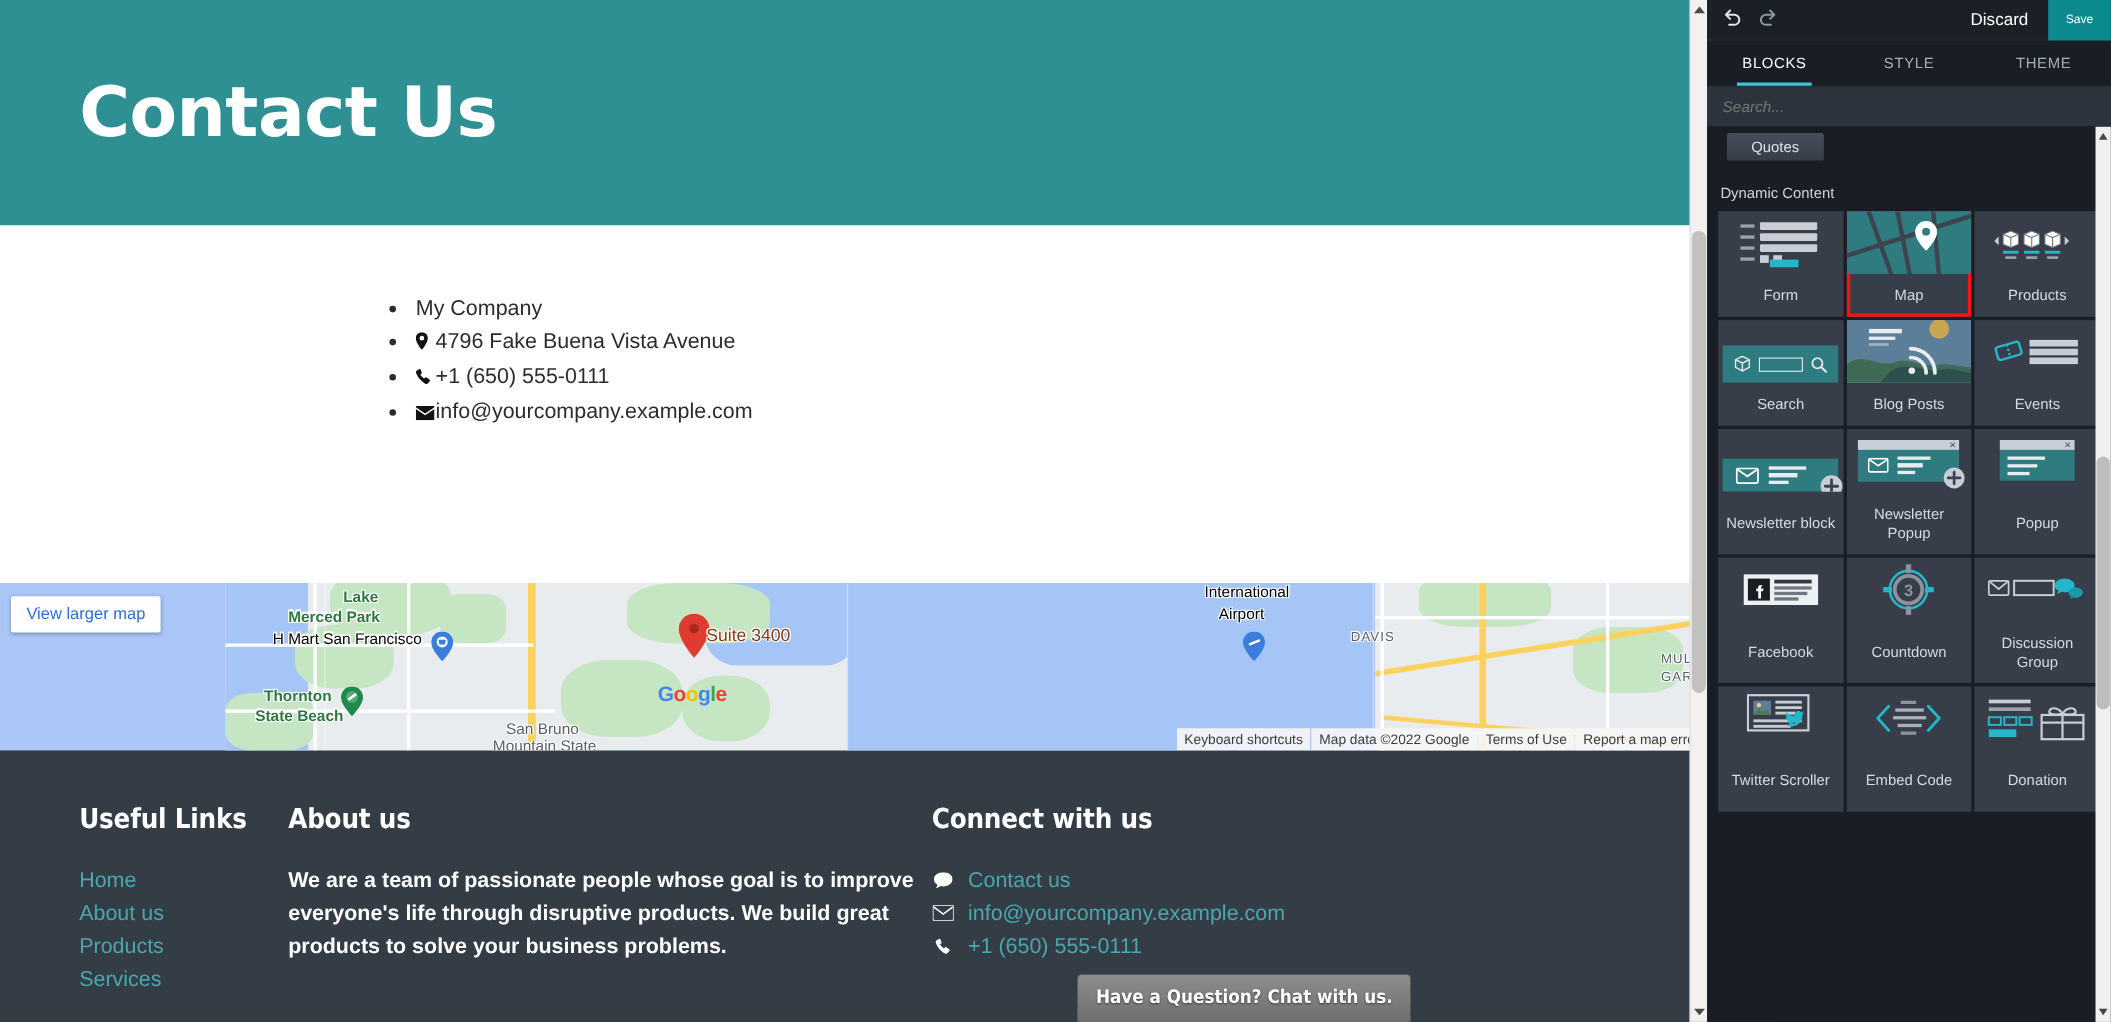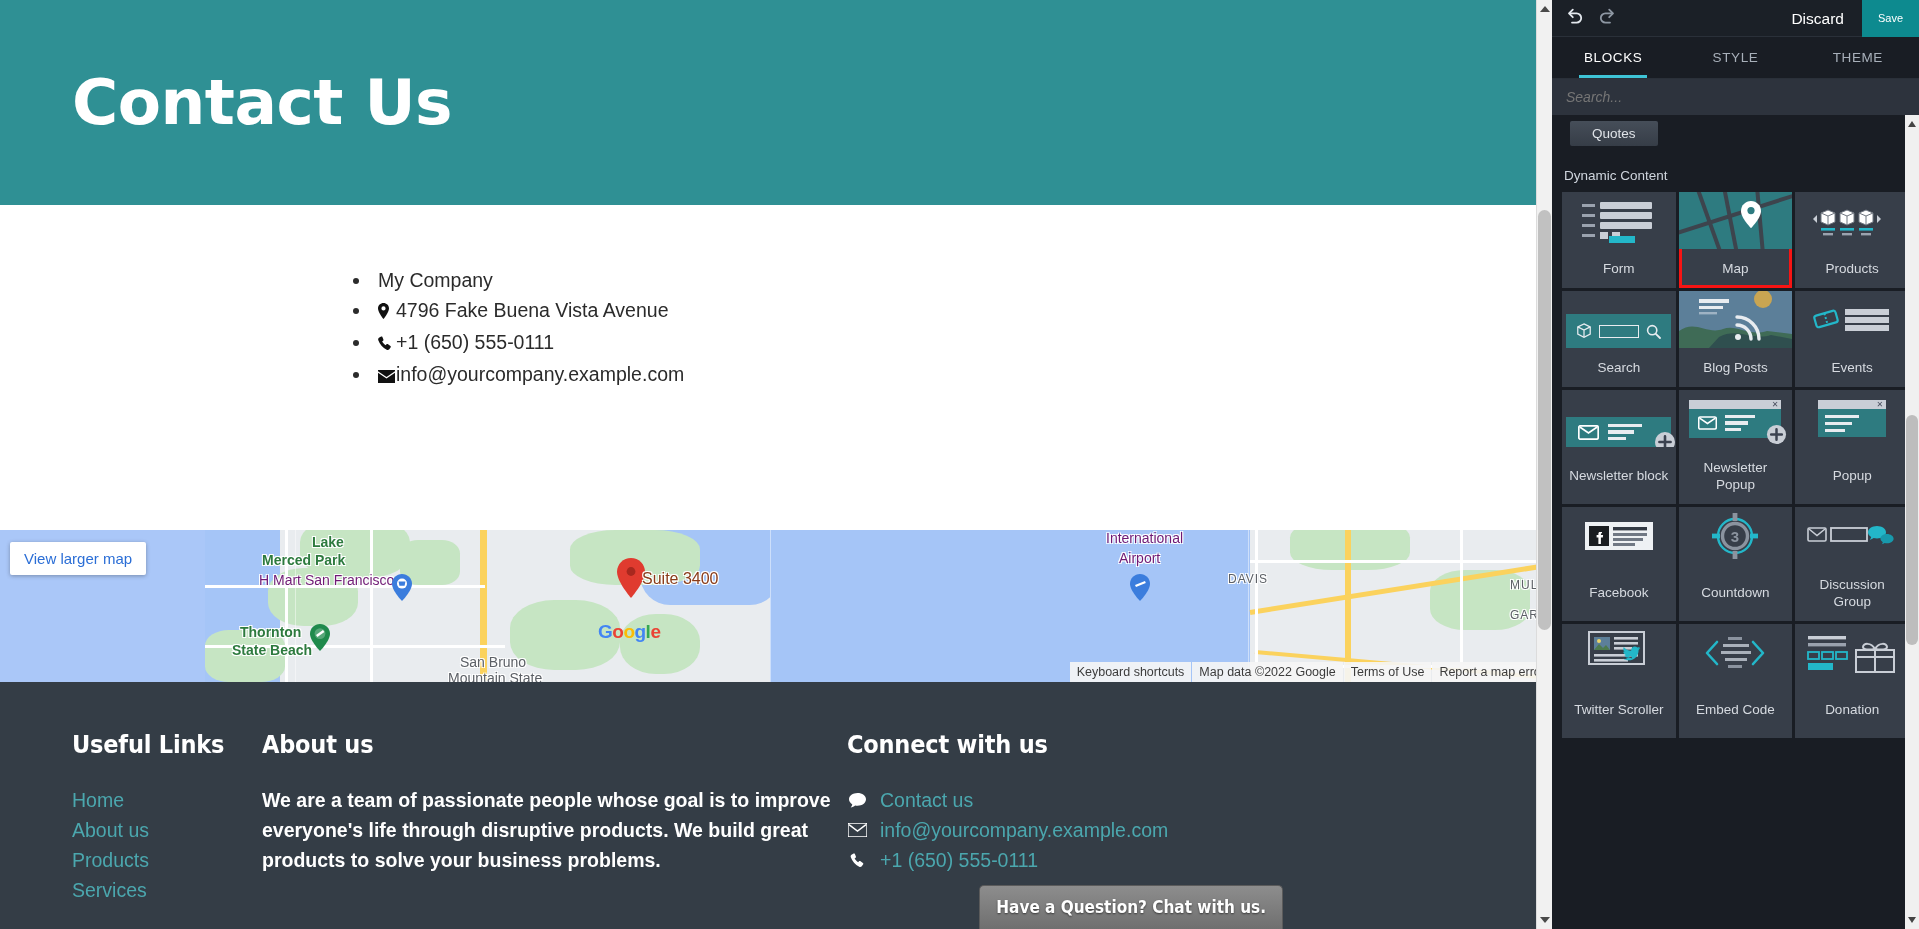--- a/index.html
+++ b/index.html
@@ -65,21 +65,21 @@
     width: 22px; height: 30px;
   }
   .pin-label {
     position:absolute; left: 642px; top: 40px;
     color:#8a3b18; font-size: 16px;
     text-shadow: 1px 1px 0 #fff, -1px -1px 0 #fff, 1px -1px 0 #fff, -1px 1px 0 #fff;
     white-space:nowrap;
   }
   .map-label { position:absolute; white-space:nowrap; font-size:14px; text-shadow: 1px 1px 0 #fff,-1px -1px 0 #fff,1px -1px 0 #fff,-1px 1px 0 #fff; }
   .lbl-green { color:#2d7a3e; font-weight:700; }
-  .lbl-blue  { color:#701a75;margin-left:11px; }
+  .lbl-blue  { color:#000000; }
   .lbl-gray  { color:#5c6066; }
   .map-poi { position:absolute; width:20px; height:27px; }
 
   .google-wm {
     position:absolute; left: 598px; top: 91px;
     font-size: 19px; font-weight: bold;
     font-family: "Liberation Sans", sans-serif;
     letter-spacing: -0.5px;
   }
   .google-wm .b{color:#4285f4}.google-wm .r{color:#ea4335}
@@ -320,21 +320,21 @@
         <span class="map-label lbl-green" style="left:312px;top:4px;">Lake</span>
         <span class="map-label lbl-green" style="left:262px;top:22px;">Merced Park</span>
         <span class="map-label lbl-blue" style="left:248px;top:42px;">H Mart San Francisco</span>
         <span class="map-label lbl-green" style="left:240px;top:94px;">Thornton</span>
         <span class="map-label lbl-green" style="left:232px;top:112px;">State Beach</span>
         <span class="map-label lbl-gray" style="left:460px;top:124px;">San Bruno</span>
         <span class="map-label lbl-gray" style="left:448px;top:140px;">Mountain State</span>
         <span class="map-label lbl-blue" style="left:1095px;top:0px;">International</span>
         <span class="map-label lbl-blue" style="left:1108px;top:20px;">Airport</span>
         <span class="map-label lbl-gray" style="left:1228px;top:42px;font-size:12px;letter-spacing:1px;">DAVIS</span>
-        <span class="map-label lbl-gray" style="left:1510px;top:48px;font-size:12px;letter-spacing:1px;">MUL</span>
+        <span class="map-label lbl-gray" style="left:1510px;top:62px;font-size:12px;letter-spacing:1px;">MUL</span>
         <span class="map-label lbl-gray" style="left:1510px;top:78px;font-size:12px;letter-spacing:1px;">GAR</span>
 
         <span class="map-poi" style="left:392px;top:44px;"><svg width="20" height="27" viewBox="0 0 20 27">
               <path d="M10 0C4.5 0 0 4.4 0 9.8 0 17 10 27 10 27s10-10 10-17.2C20 4.4 15.5 0 10 0z" fill="#3b7ddd"></path>
               <circle cx="10" cy="9.6" r="5" fill="#fff"></circle>
               <path d="M6.6 7.6h6.8l-.8 4.2H7.4z" fill="#3b7ddd"></path>
             </svg></span>
         <span class="map-poi" style="left:310px;top:94px;"><svg width="20" height="27" viewBox="0 0 20 27">
               <path d="M10 0C4.5 0 0 4.4 0 9.8 0 17 10 27 10 27s10-10 10-17.2C20 4.4 15.5 0 10 0z" fill="#1f8a4c"></path>
               <circle cx="10" cy="9.6" r="5.4" fill="#fff" opacity=".25"></circle>

